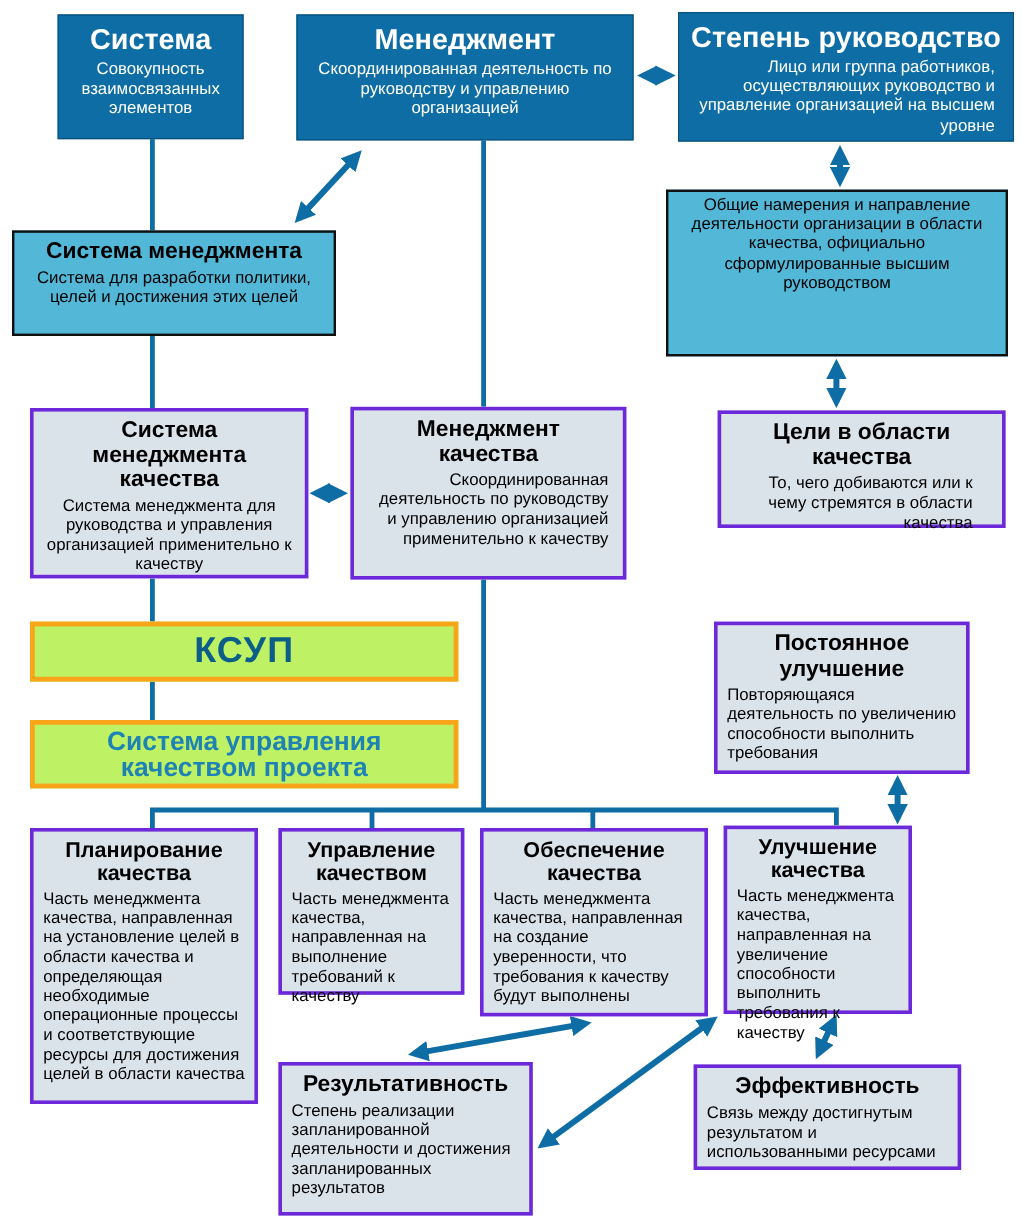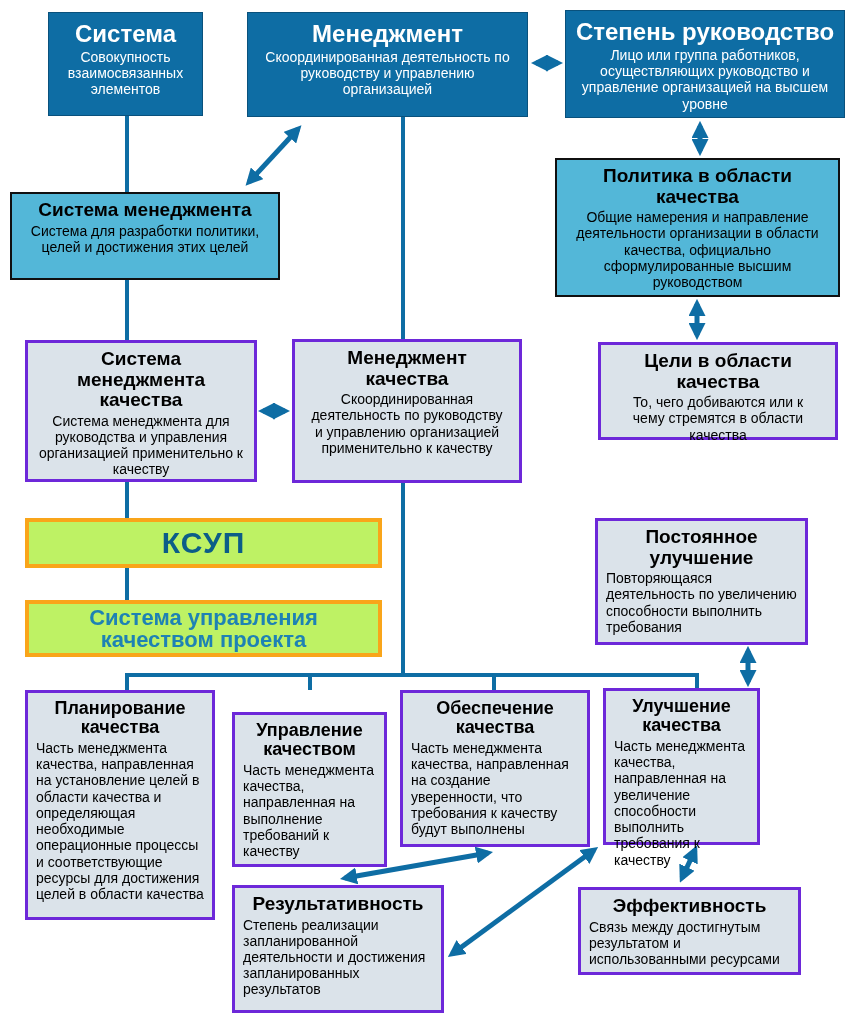--- a/index.html
+++ b/index.html
@@ -9,21 +9,21 @@
   .box{position:absolute;z-index:1;box-sizing:border-box;text-align:center;}
   .dark{background:#0e6da4;border:1px solid #09517c;color:#ffffff;}
   .lblue{background:#53b7d8;border:2px solid #101010;color:#000000;}
   .gray{background:#dbe3ea;border:3px solid #6d28d9;color:#000000;}
   .orangeb{background:#bef264;border:4px solid #f9a51a;display:flex;align-items:center;justify-content:center;}
   .title{font-weight:bold;font-size:19px;line-height:1.08;padding-top:6px;margin:0 auto;}
   .dark .title{font-size:24px;padding-top:8px;}
   .body{font-size:14px;line-height:1.16;padding:2px 8px 0 8px;}
   .body.left{text-align:left;}
   .t-narrow{max-width:var(--tw,999px);}
-  .b-narrow{max-width:var(--bw,999px);margin:0 auto;}
+  .b-narrow{max-width:var(--bw,999px);margin:0 auto;text-align:right;}
   .ksup-text{font-weight:bold;font-size:30px;color:#0c5d88;letter-spacing:1px;}
   .proj-text{font-weight:bold;font-size:22px;line-height:1.0;color:#1e82b4;}
   .small-title{font-size:18px;}
 </style>
 </head>
 <body>
 
 <div id="stage">
 
   <svg id="wires" width="852" height="1023" viewBox="0 0 852 1023">
@@ -68,21 +68,20 @@
     <div class="title">Степень руководство</div>
     <div class="body b-narrow" style="--bw:248px">Лицо или группа работников, осуществляющих руководство и управление организацией на высшем уровне</div>
   </div>
 
   <div class="box lblue" style="left:10px;top:192px;width:270px;height:88px">
     <div class="title">Система менеджмента</div>
     <div class="body">Система для разработки политики, целей и достижения этих целей</div>
   </div>
 
   <div class="box lblue" style="left:555px;top:158px;width:285px;height:139px">
-    <div class="title t-narrow" style="--tw:200px">Политика в области качества</div>
     <div class="body">Общие намерения и направление деятельности организации в области качества, официально сформулированные высшим руководством</div>
   </div>
 
   <div class="box gray" style="left:25px;top:340px;width:232px;height:142px">
     <div class="title t-narrow" style="--tw:135px">Система менеджмента качества</div>
     <div class="body">Система менеджмента для руководства и управления организацией применительно к качеству</div>
   </div>
 
   <div class="box gray" style="left:292px;top:339px;width:230px;height:144px">
     <div class="title t-narrow" style="--tw:125px">Менеджмент качества</div>
@@ -105,21 +104,21 @@
 
   <div class="box orangeb" style="left:25px;top:600px;width:357px;height:57px">
     <span class="proj-text t-narrow" style="--tw:255px">Система управления качеством проекта</span>
   </div>
 
   <div class="box gray" style="left:25px;top:690px;width:190px;height:230px">
     <div class="title small-title t-narrow" style="--tw:140px">Планирование качества</div>
     <div class="body left">Часть менеджмента качества, направленная на установление целей в области качества и определяющая необходимые операционные процессы и соответствующие ресурсы для достижения целей в области качества</div>
   </div>
 
-  <div class="box gray" style="left:232px;top:712px;width:155px;height:155px">
+  <div class="box gray" style="left:232px;top:690px;width:155px;height:139px">
     <div class="title small-title t-narrow" style="--tw:120px">Управление качеством</div>
     <div class="body left">Часть менеджмента качества, направленная на выполнение требований к качеству</div>
   </div>
 
   <div class="box gray" style="left:400px;top:690px;width:190px;height:157px">
     <div class="title small-title t-narrow" style="--tw:130px">Обеспечение качества</div>
     <div class="body left">Часть менеджмента качества, направленная на создание уверенности, что требования к качеству будут выполнены</div>
   </div>
 
   <div class="box gray" style="left:603px;top:688px;width:157px;height:157px">

